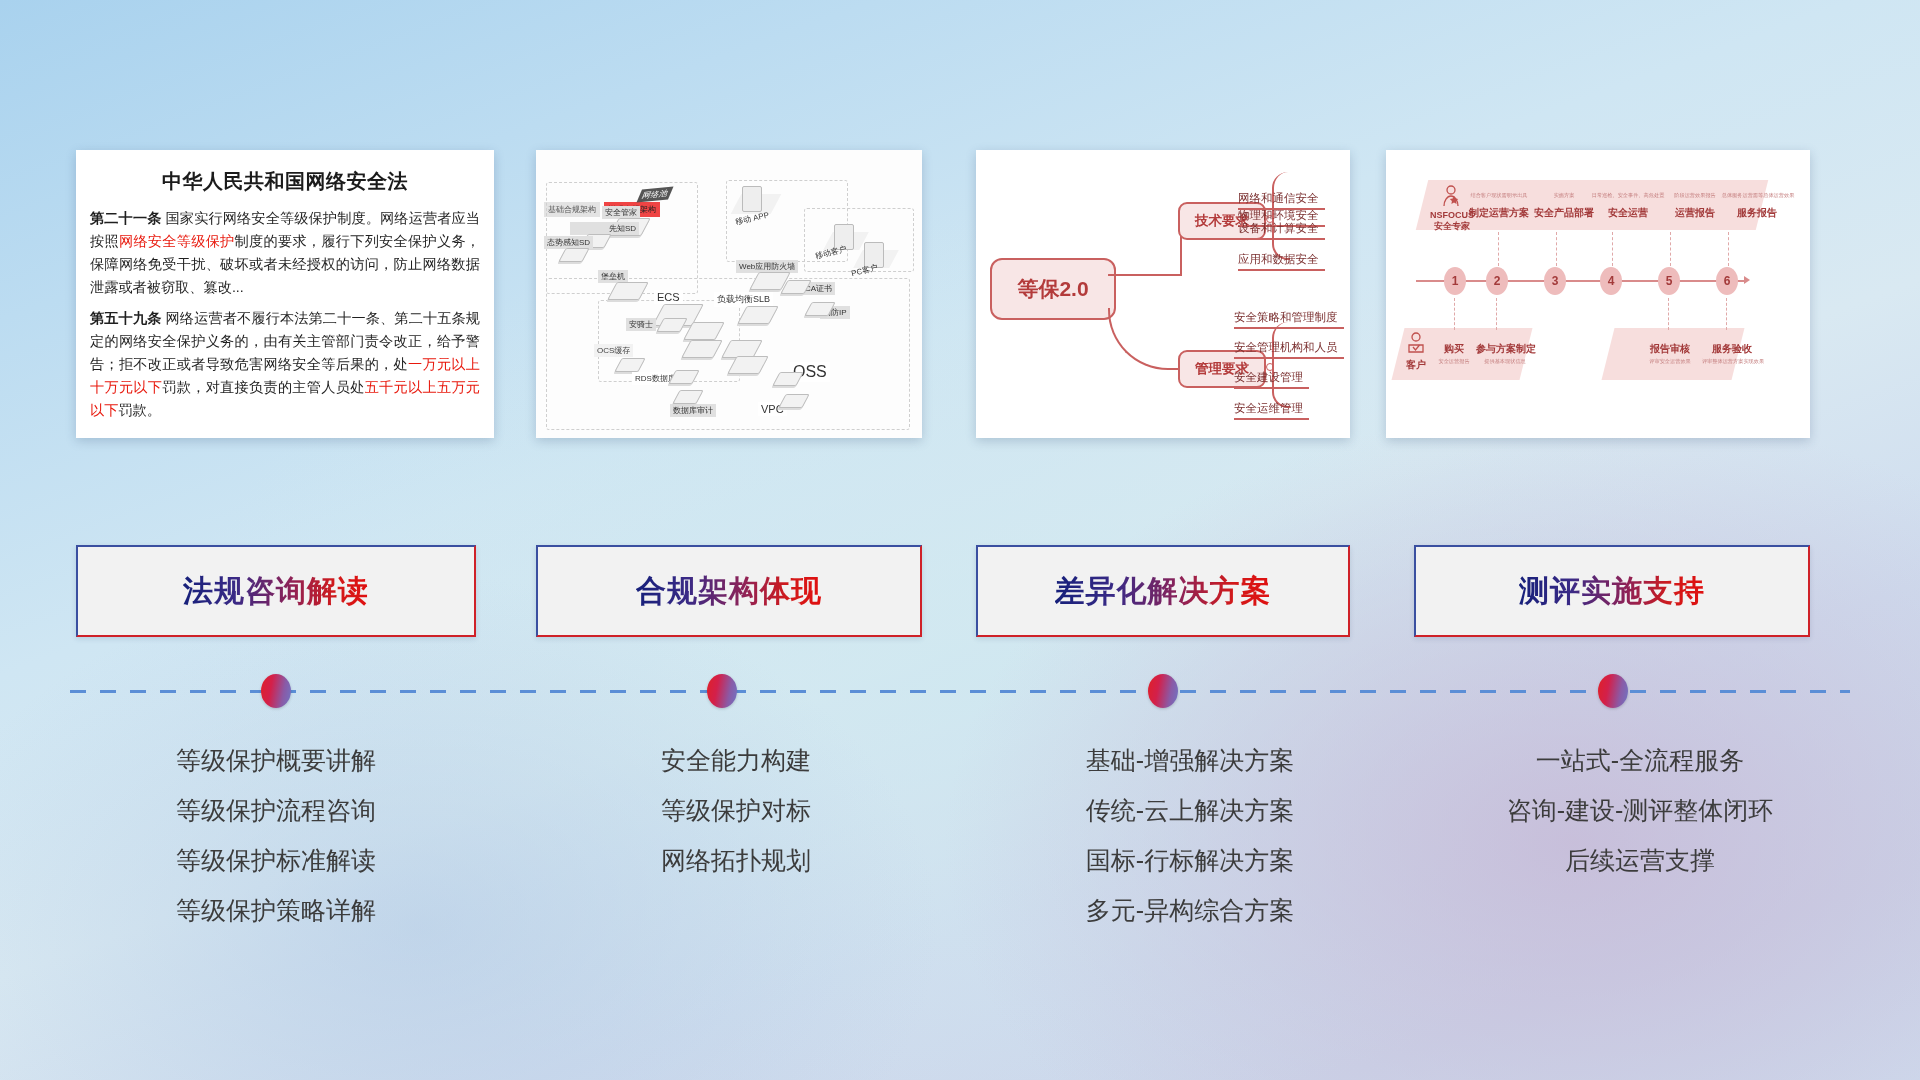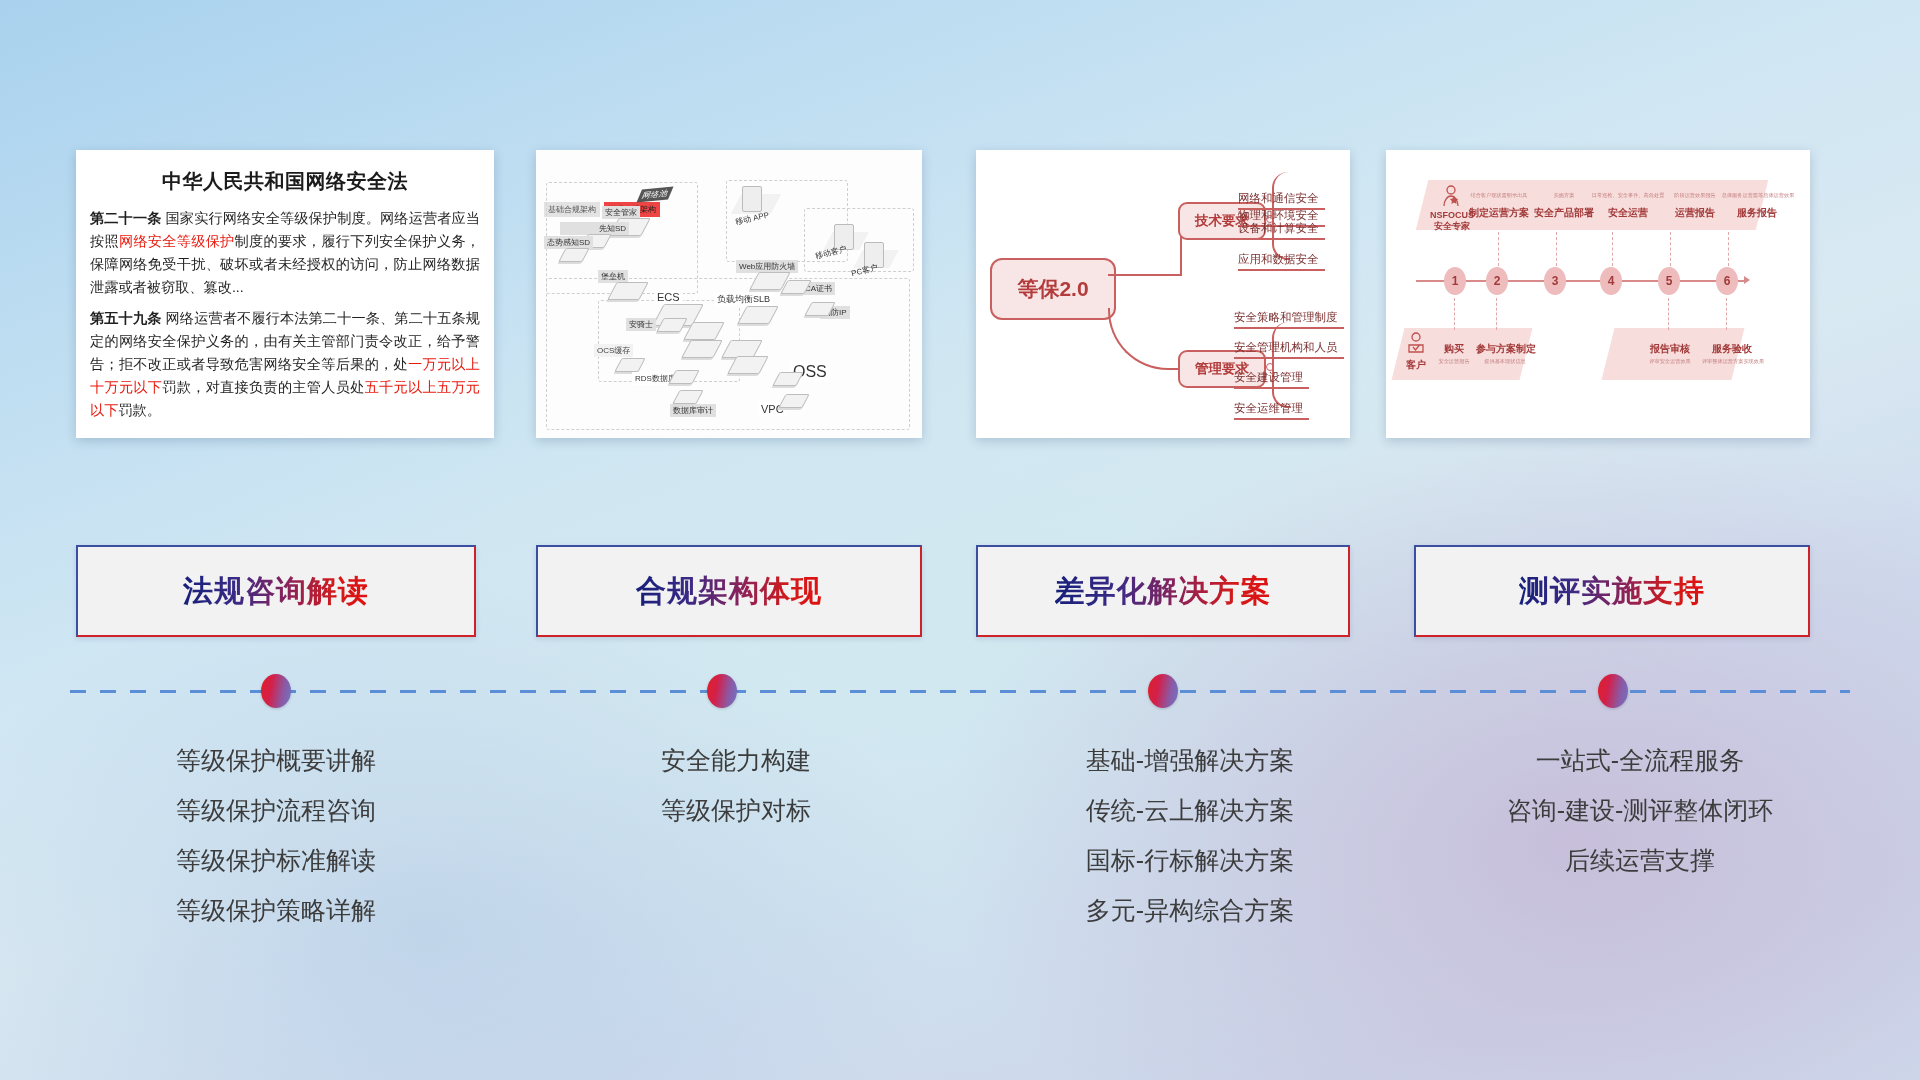--- a/index.html
+++ b/index.html
@@ -172,21 +172,21 @@
 
         <div class="zone" style="left:10px;top:32px;width:150px;height:110px;"></div>
         <div class="zone" style="left:190px;top:30px;width:120px;height:80px;"></div>
         <div class="zone" style="left:268px;top:58px;width:108px;height:62px;"></div>
         <div class="zone" style="left:10px;top:128px;width:362px;height:150px;"></div>
         <div class="zone" style="left:62px;top:150px;width:140px;height:80px;"></div>
 
         <div class="nodelbl dark" style="left:104px;top:38px;transform:skewX(-28deg) rotate(-6deg);">网络池</div>
         <div class="nodelbl" style="left:66px;top:56px;">安全管家</div>
         <div class="box3d" style="left:78px;top:68px;"></div>
-        <div class="nodelbl" style="left:24px;top:72px;padding-left:39px;">先知SD</div>
+        <div class="nodelbl" style="left:34px;top:72px;padding-left:39px;">先知SD</div>
         <div class="box3d sm" style="left:48px;top:84px;"></div>
         <div class="nodelbl" style="left:8px;top:86px;">态势感知SD</div>
         <div class="box3d sm" style="left:26px;top:98px;"></div>
         <div class="nodelbl" style="left:62px;top:120px;">堡垒机</div>
         <div class="box3d" style="left:76px;top:132px;"></div>
 
         <div class="pad" style="left:200px;top:44px;width:40px;height:20px;"></div>
         <div class="srv" style="left:206px;top:36px;"></div>
         <div class="nodelbl plain" style="left:196px;top:62px;transform:rotate(-12deg);">移动 APP</div>
 
@@ -344,20 +344,21 @@
   <div class="lists">
     <div class="col l1">
       <div>等级保护概要讲解</div>
       <div>等级保护流程咨询</div>
       <div>等级保护标准解读</div>
       <div>等级保护策略详解</div>
     </div>
     <div class="col l2">
       <div>安全能力构建</div>
       <div>等级保护对标</div>
+      <div>网络拓扑规划</div>
     </div>
     <div class="col l3">
       <div>基础-增强解决方案</div>
       <div>传统-云上解决方案</div>
       <div>国标-行标解决方案</div>
       <div>多元-异构综合方案</div>
     </div>
     <div class="col l4">
       <div>一站式-全流程服务</div>
       <div>咨询-建设-测评整体闭环</div>

